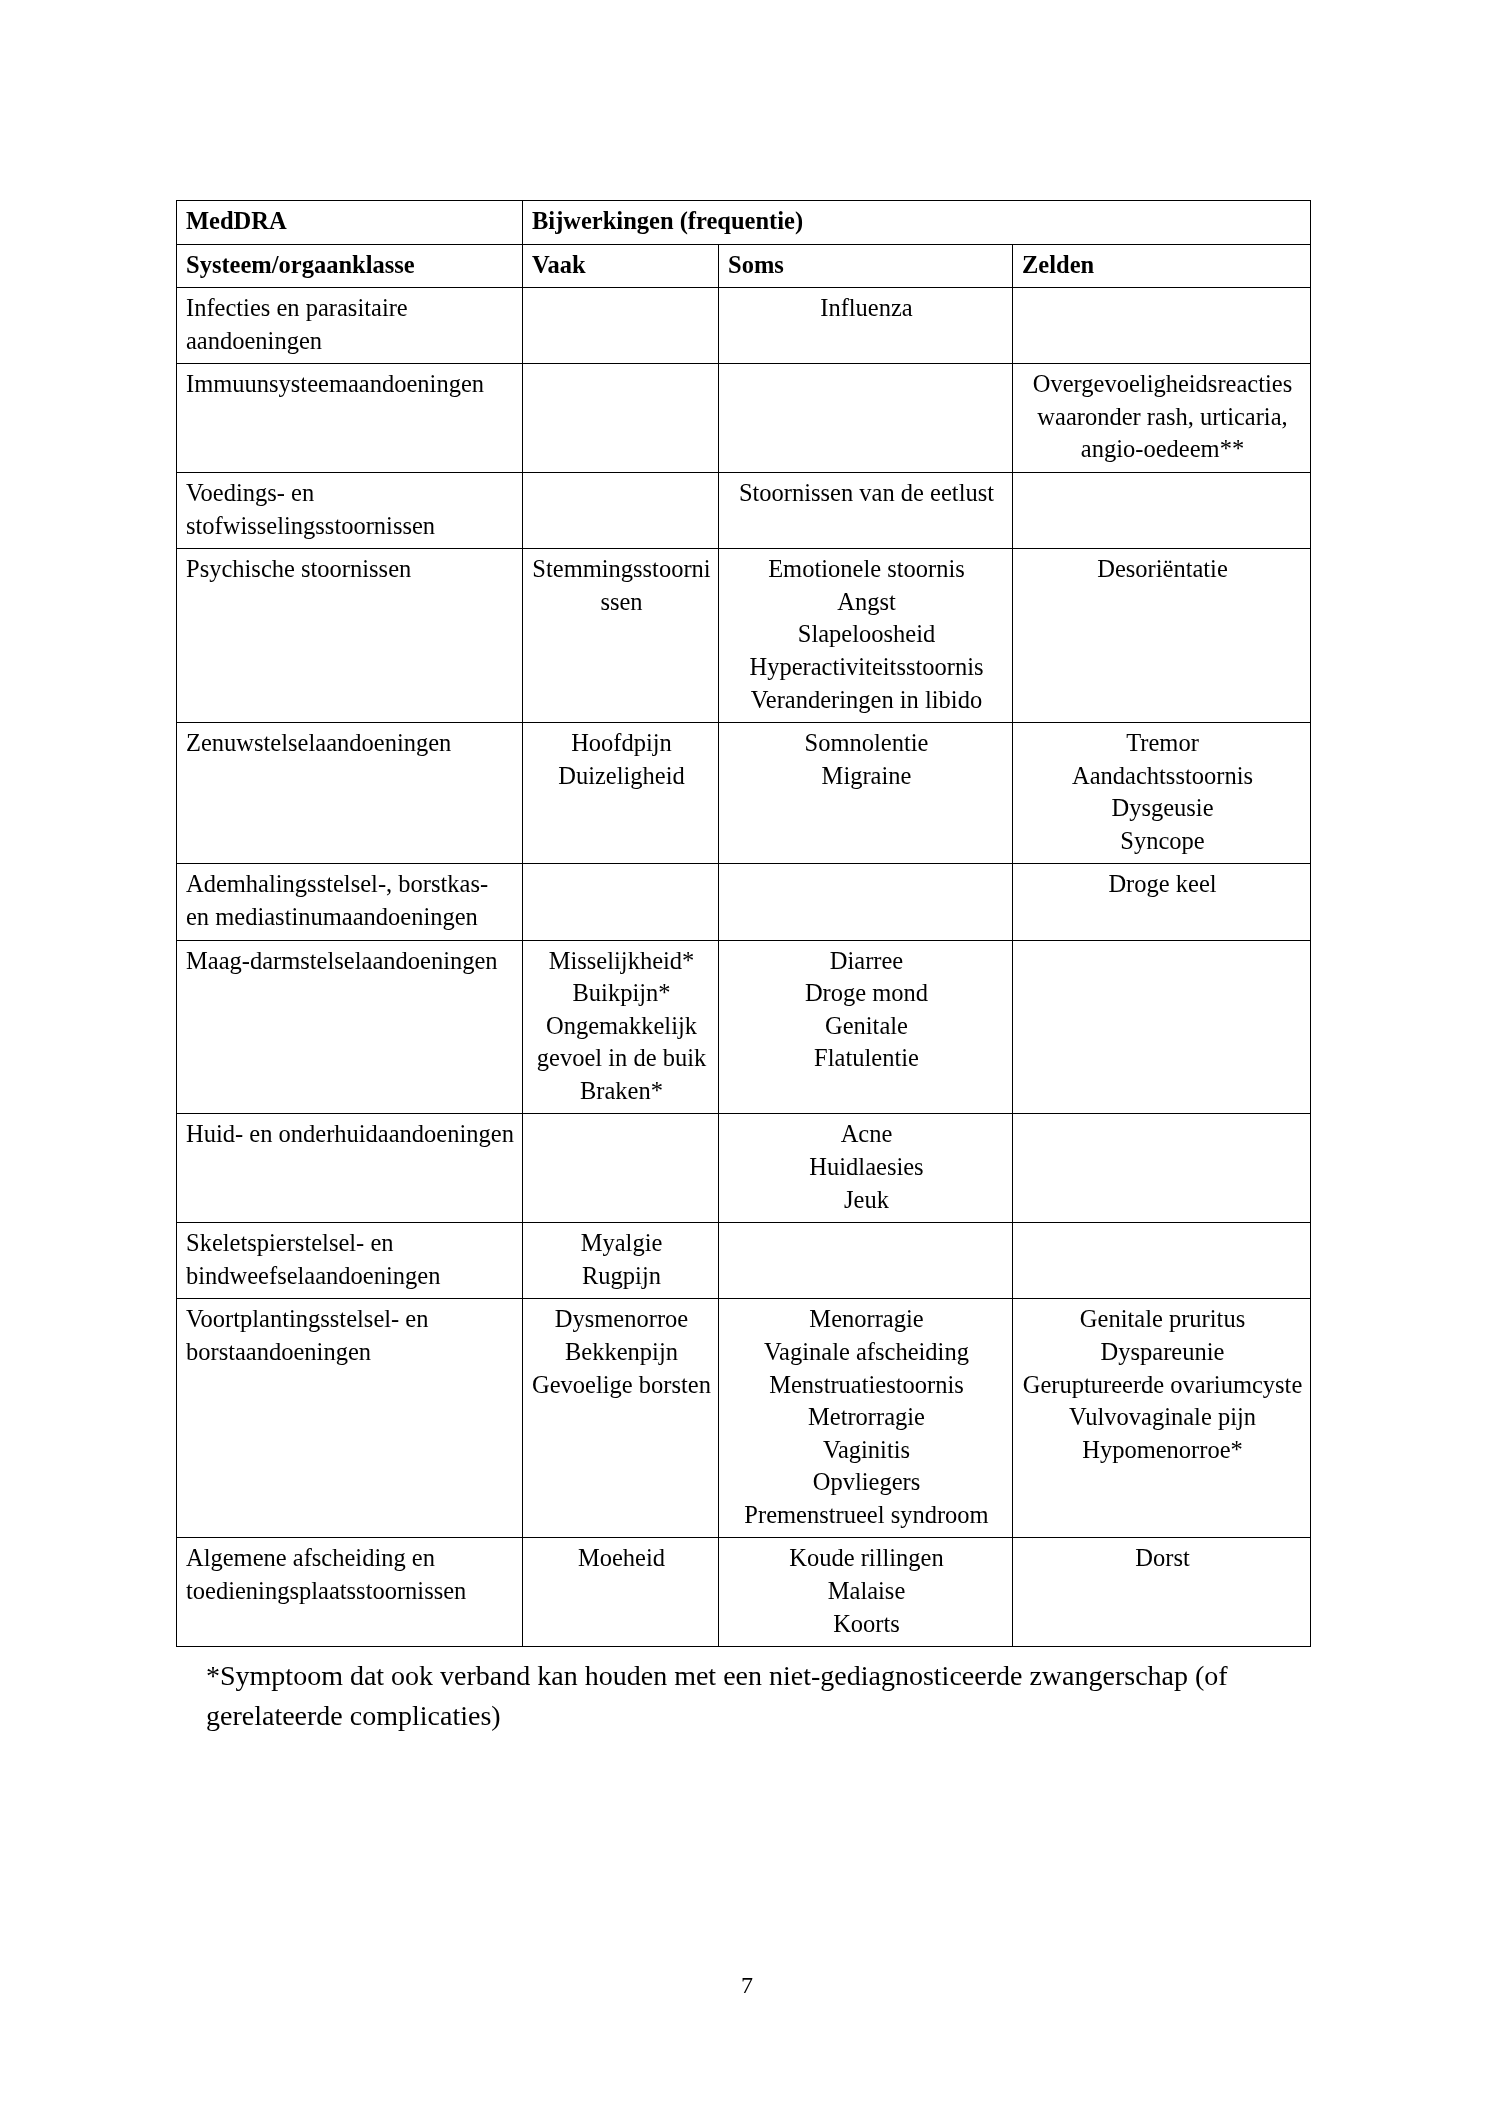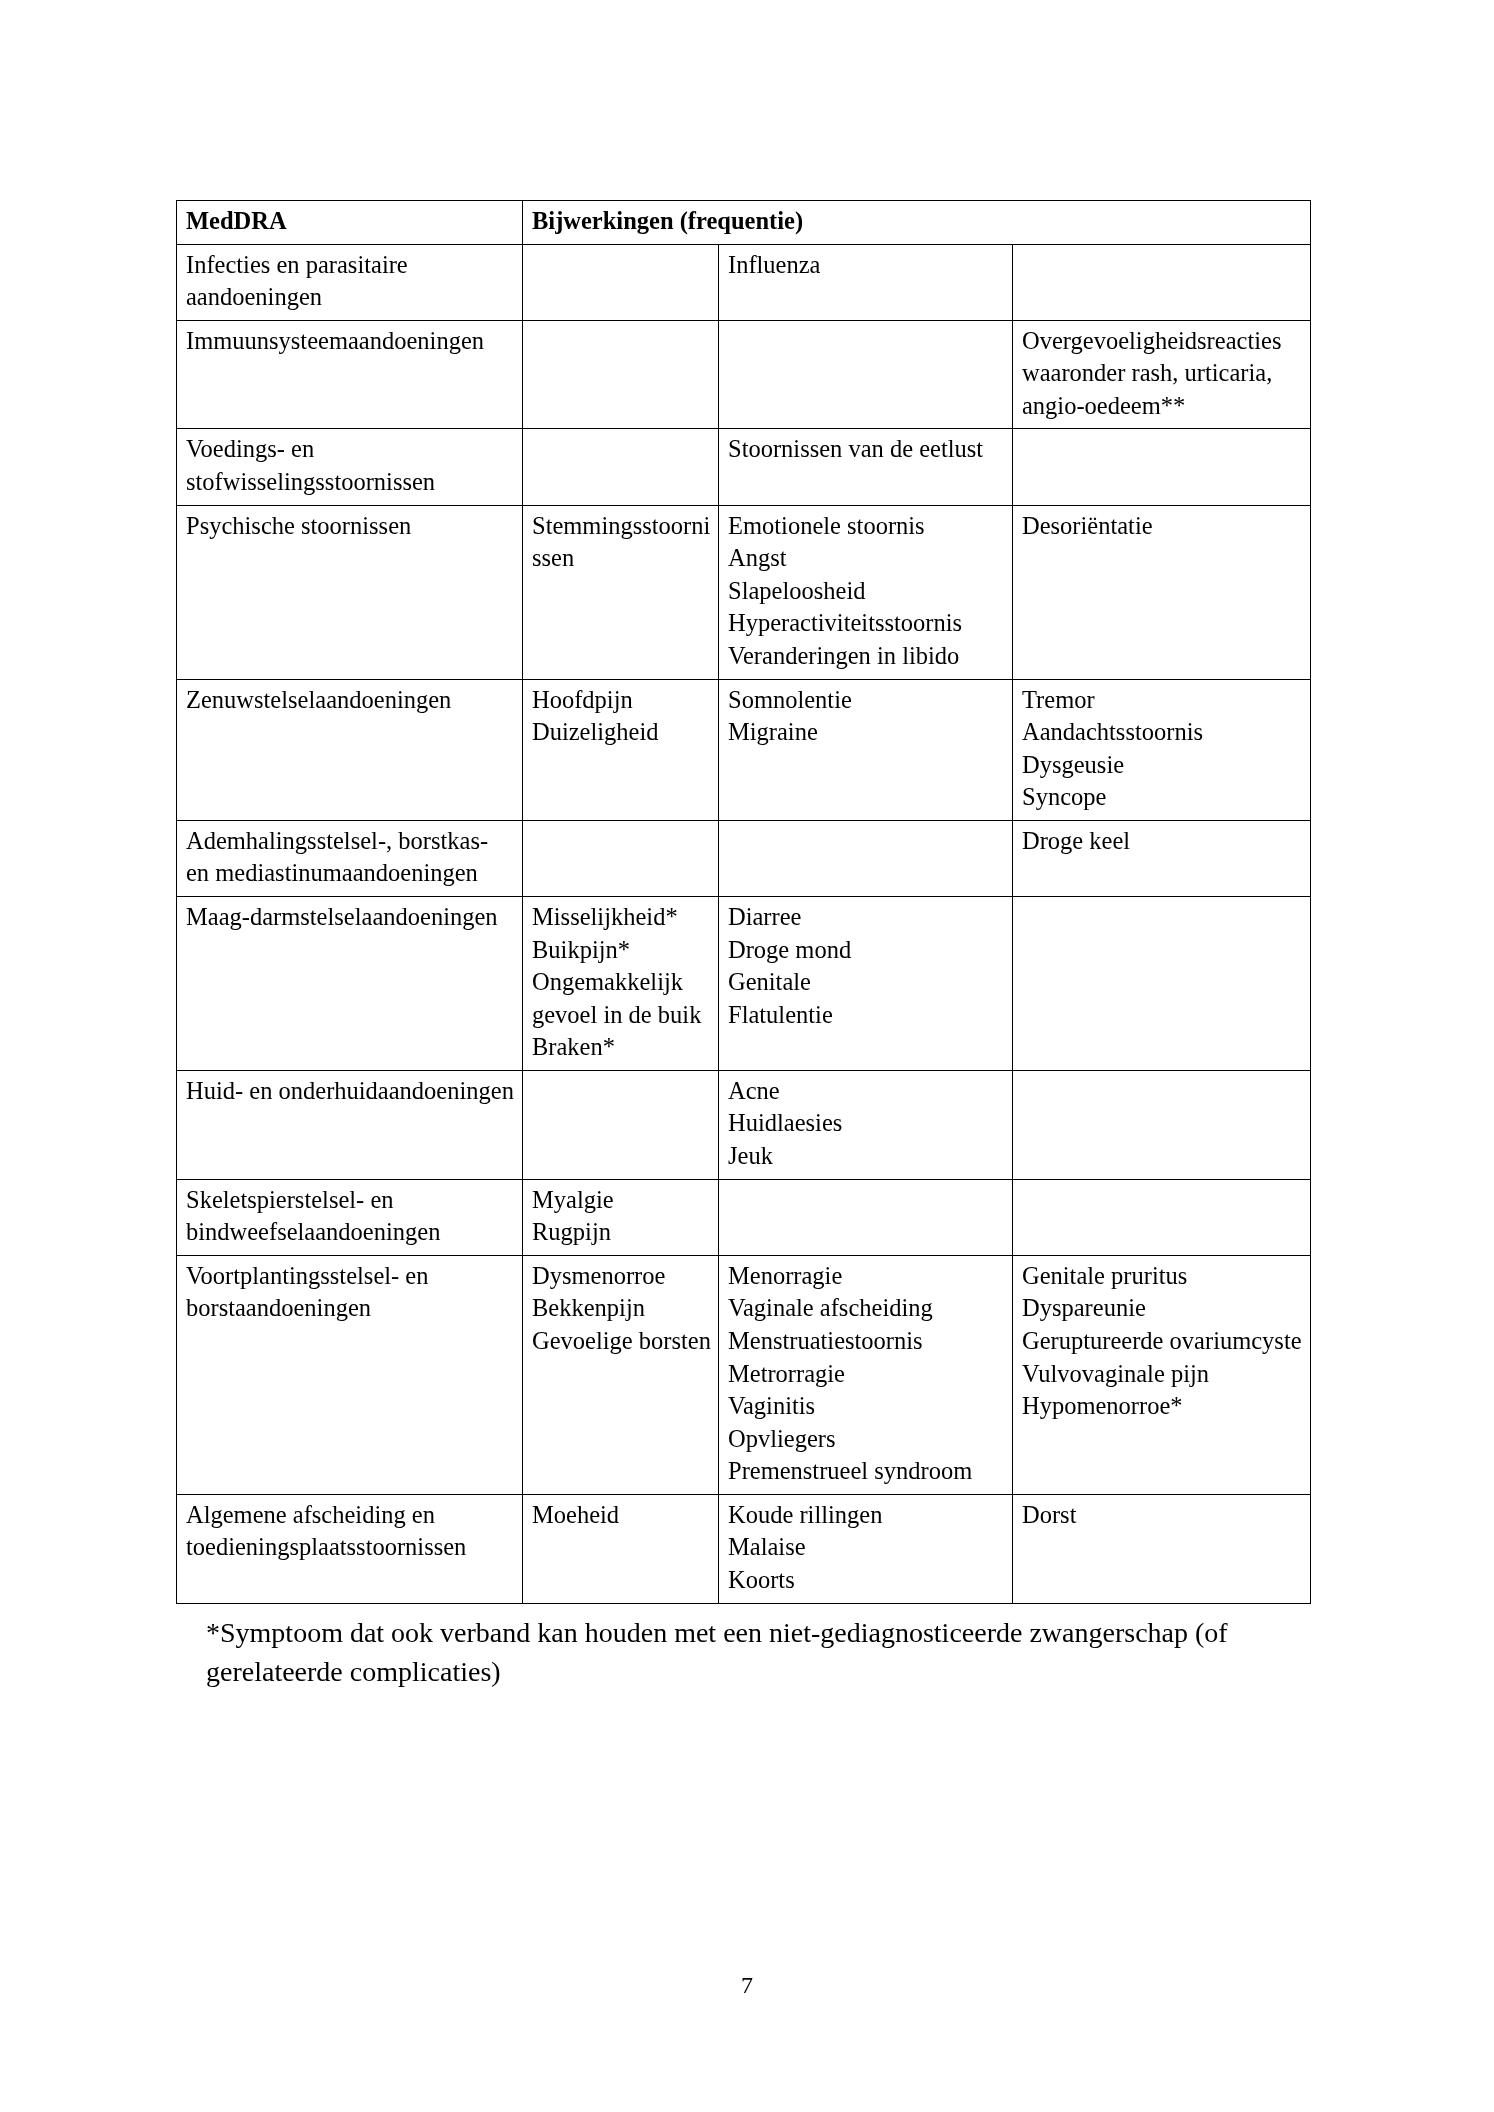--- a/index.html
+++ b/index.html
@@ -57,20 +57,21 @@
   col.c2 { width: 196px; }
   col.c3 { width: 294px; }
   col.c4 { width: 298px; }
 
   td.bold, .bold {
     font-weight: bold;
   }
 
   .cell-lines > span {
     display: block;
+    text-align: center;
   }
 
   .footnote {
     margin-top: 9px;
     font-size: 28px;
     line-height: 1.42;
     width: 1120px;
     margin-left: 30px;
   }
 
@@ -98,20 +99,26 @@
         <col class="c1">
           <col class="c2">
           <col class="c3">
           <col class="c4">
       </colgroup>
       <tbody>
         <tr>
           <td class="bold">MedDRA</td>
           <td class="bold" colspan="3">Bijwerkingen (frequentie)</td>
         </tr>
+        <tr>
+          <td class="bold">Systeem/orgaanklasse</td>
+          <td class="bold">Vaak</td>
+          <td class="bold">Soms</td>
+          <td class="bold">Zelden</td>
+        </tr>
       <tr>
             <td>Infecties en parasitaire aandoeningen</td>
             <td class="empty-cell"></td>
             <td>
               <div class="cell-lines">
                 <span>Influenza</span>
               </div>
             </td>
             <td class="empty-cell"></td>
           </tr>

